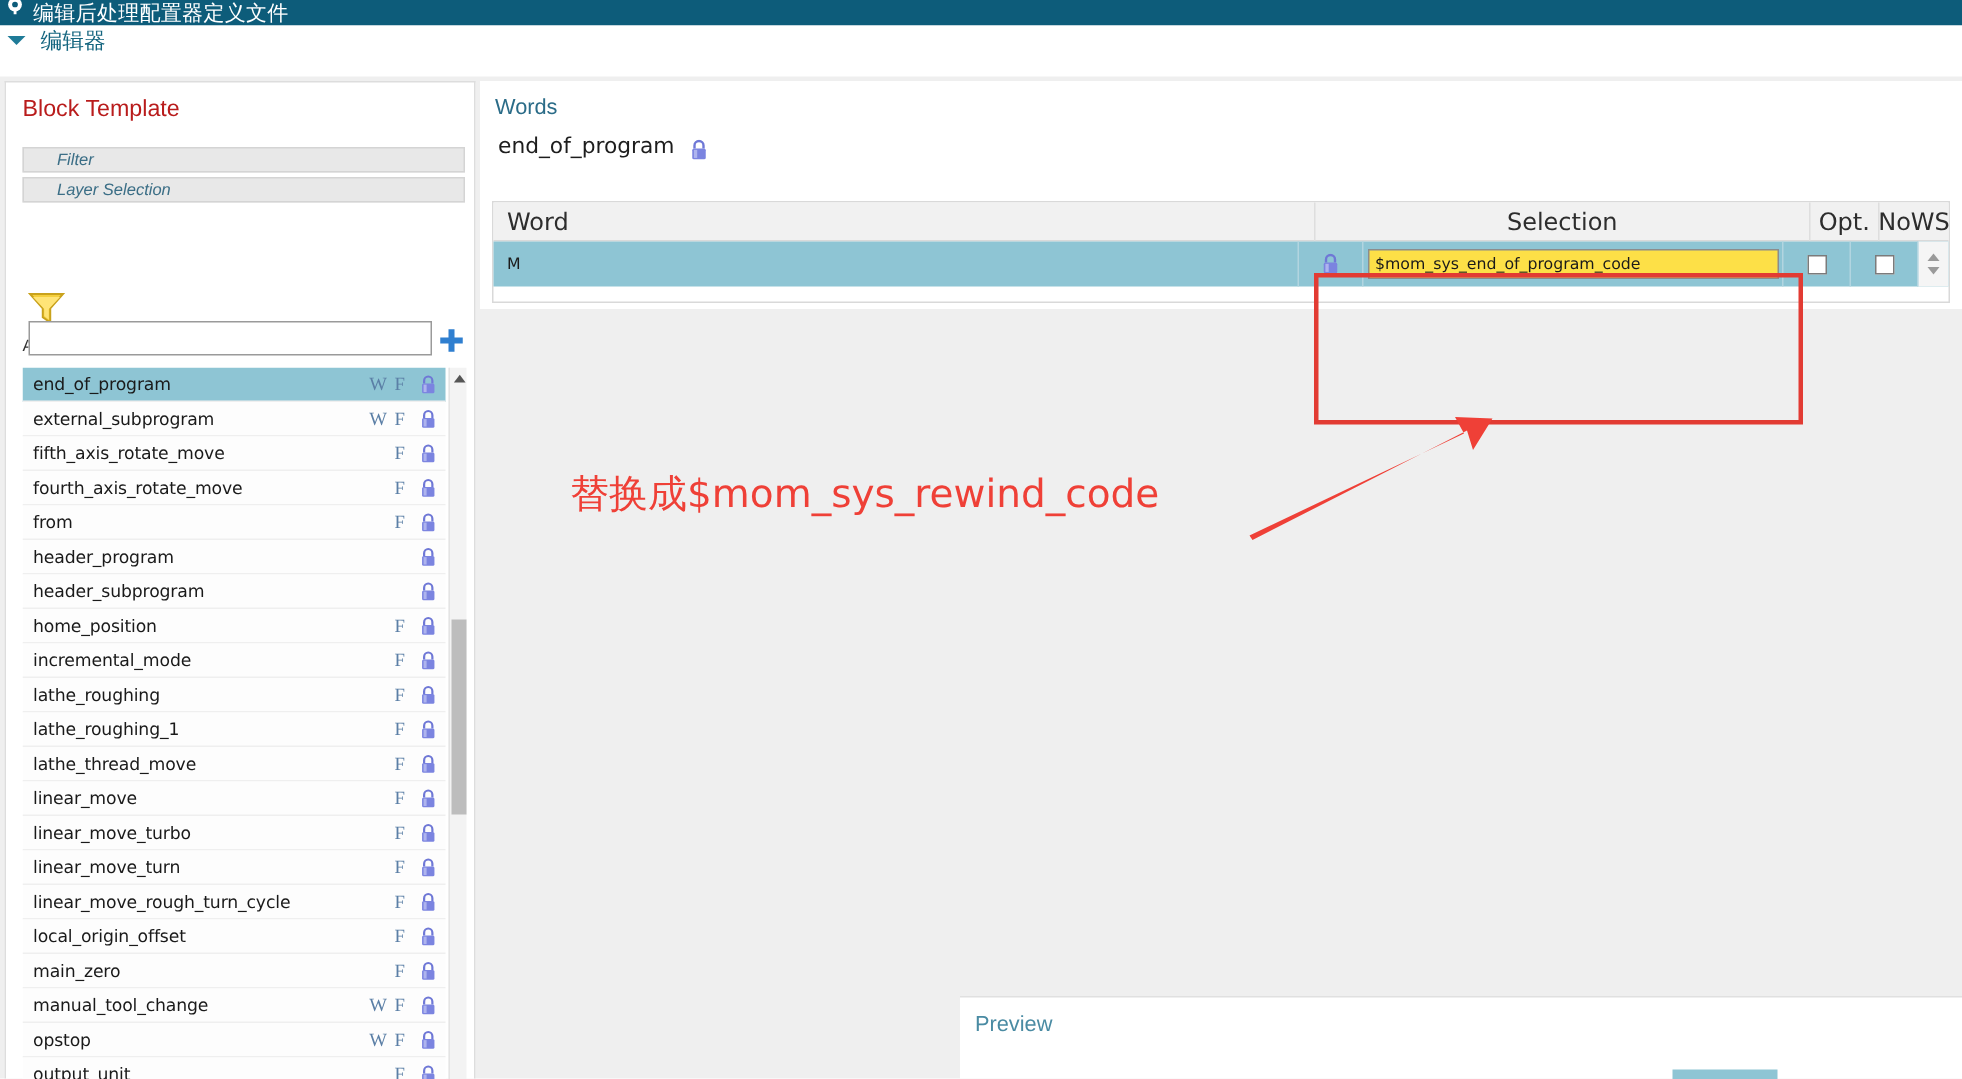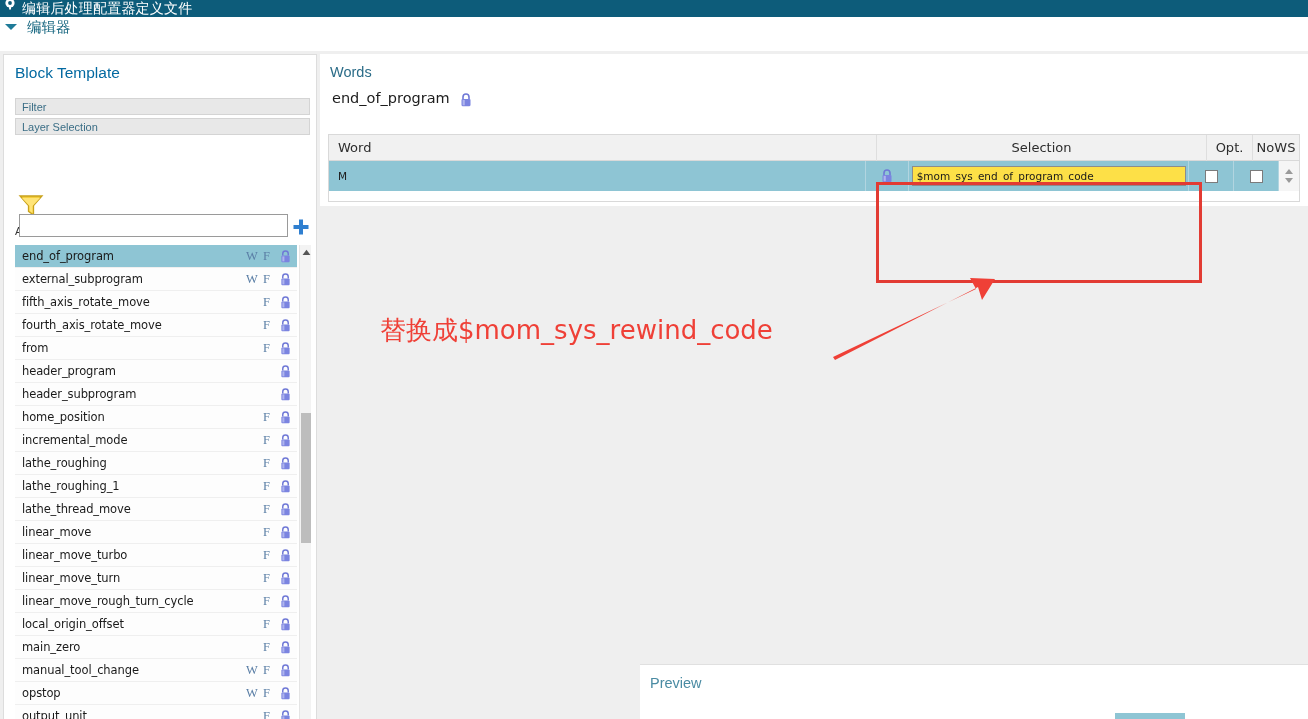--- a/index.html
+++ b/index.html
@@ -48,27 +48,27 @@
 
   
   #leftpanel {
     position: absolute; left: 3px; top: 3px; width: 314px; height: 665px;
     background: #ffffff;
     border: 1px solid #dddddd;
     border-bottom: none;
   }
   #bt-title {
     position: absolute; left: 11px; top: 9px;
-    color: #0369a1; font-size: 15.5px;
+    color: #b91c1c; font-size: 15.5px;
   }
   .sec-bar {
     position: absolute; left: 11px; width: 295px; height: 17px;
     background: #e8e8e8; border: 1px solid #d4d4d4;
     color: #3b6e86; font-size: 11px;
-    padding-left: 6px; line-height: 16px;
+    padding-left: 22px; line-height: 16px; font-style: italic;
   }
   #sec-filter { top: 43px; }
   #sec-layer  { top: 63px; }
 
   .funnel { position: absolute; left: 14px; top: 138px; }
 
   #hidden-a {
     position: absolute; left: 11px; top: 165px;
     font-size: 11px; color: #333; line-height: 22px;
   }
@@ -153,21 +153,21 @@
   #tbl {
     position: absolute; left: 8px; top: 80px; width: 972px; height: 68px;
     border: 1px solid #d9d9d9; background: #ffffff;
   }
   #thead {
     position: absolute; left: 0; top: 0; width: 970px; height: 26px;
     background: #f1f1f1; border-bottom: 1px solid #d9d9d9;
     display: flex; align-items: center;
   }
   #thead .th {
-    font-size: 13px; color: #2d2d2d;
+    font-size: 16px; color: #2d2d2d;
     font-family: "DejaVu Sans", sans-serif;
     height: 26px; display: flex; align-items: center;
     border-right: 1px solid #dedede;
     text-align: center;
   }
   .th-word { width: 548px; padding-left: 9px; }
   .th-expr { width: 330px; justify-content: center; }
   .th-opt  { width: 46px; justify-content: center; }
   .th-nows { width: 46px; justify-content: center; border-right: none !important; }
 

